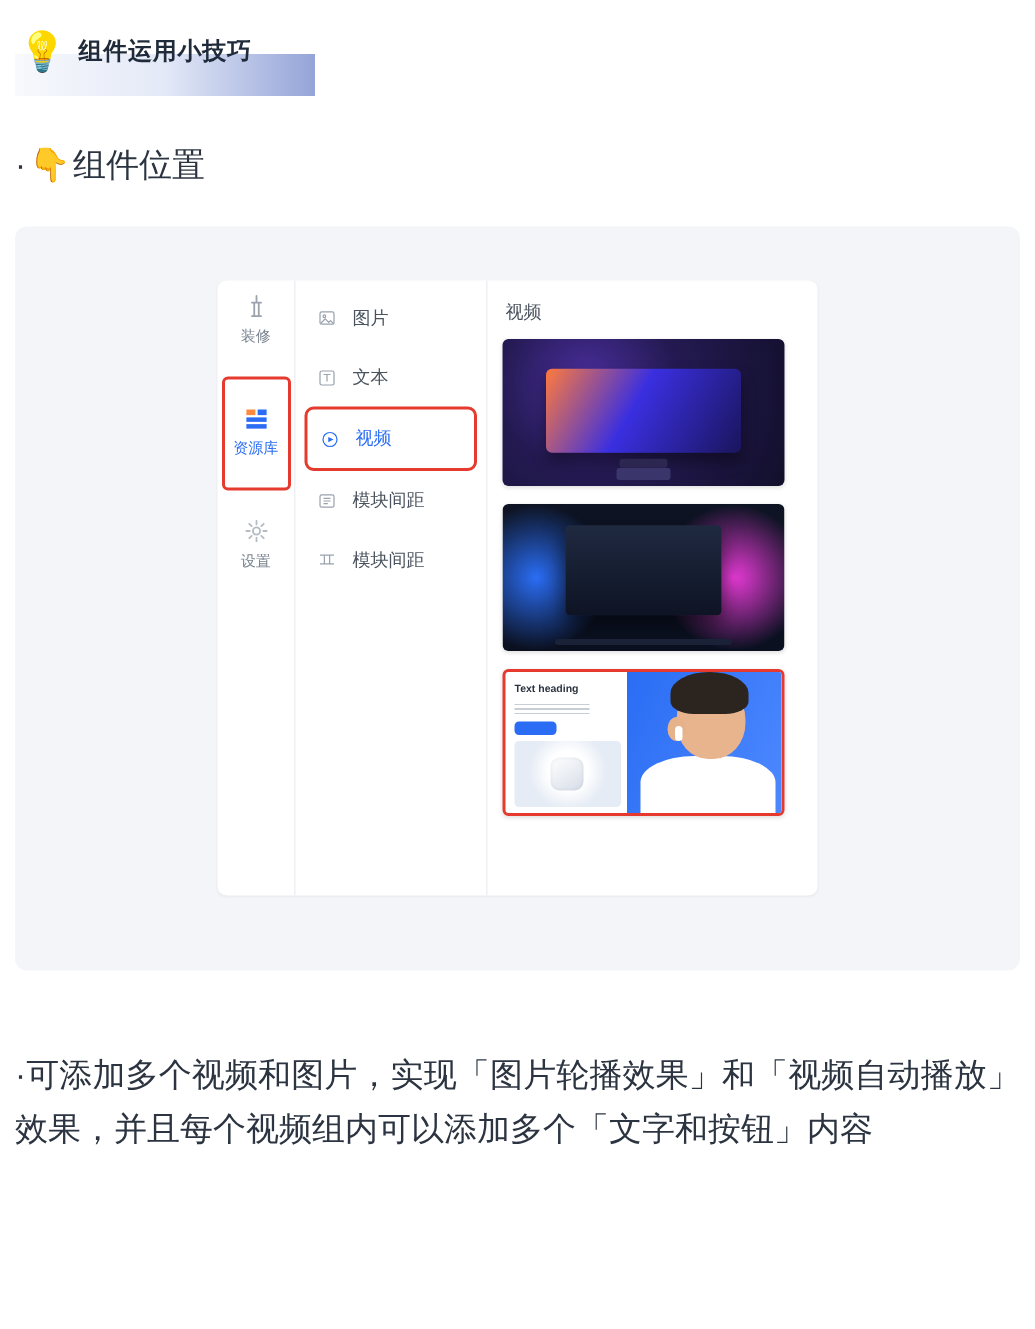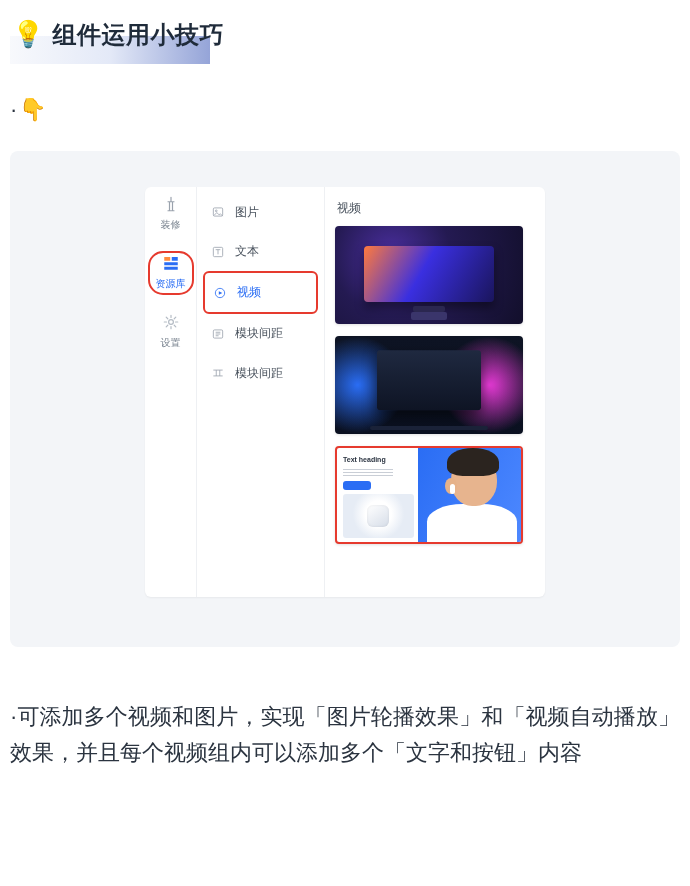--- a/index.html
+++ b/index.html
@@ -24,21 +24,21 @@
   .title-underlay {
     position: absolute;
     left: 0; bottom: -4px;
     width: 200px; height: 28px;
     background: linear-gradient(90deg, #f2f4fa 0%, #cdd7f1 50%, #3e5ab8 100%);
     opacity: .55;
     z-index: 0;
   }
   .title-wrap .bulb { font-size: 26px; z-index: 1; filter: saturate(1.1); }
   .title-wrap h1 {
-    font-size: 24px;
+    font-size: 16px;
     font-weight: 700;
     letter-spacing: .5px;
     color: #1f2b3a;
     z-index: 1;
   }
 
   h2.section-h {
     margin-top: 58px;
     font-size: 24px;
     font-weight: 700;
@@ -83,22 +83,22 @@
     align-items: center;
     padding-top: 8px;
     gap: 18px;
     font-size: 10px;
     color: #7a8490;
   }
   .rail .rail-item { display: flex; flex-direction: column; align-items: center; gap: 4px; cursor: pointer; }
   .rail .rail-item.active { color: #2a6df4; }
   .rail .rail-item.highlighted {
     border: 2px solid #e63a2e;
-    border-radius: 15px;
-    padding: 1px 2px;
+    border-radius: 4px;
+    padding: 17px 2px;
     width: 46px;
   }
   .rail svg { width: 18px; height: 18px; }
 
   
   .mid {
     width: 128px;
     border-right: 1px solid #eef0f3;
     padding: 6px 6px;
   }
@@ -263,20 +263,21 @@
   <div class="title-wrap">
     <div class="title-underlay"></div>
     <span class="bulb">💡</span>
     <h1>组件运用小技巧</h1>
   </div>
 
 
   <div class="loc-line">
     <span class="dot-lead">·</span>
     <span class="emoji">👇</span>
+    <span>组件位置</span>
   </div>
 
   <div class="shot">
     <div class="panel">
 
       <div class="rail">
         <div class="rail-item">
           <svg viewBox="0 0 24 24">
               <path d="M12 3v6M8 9h8M10 9v12M14 9v12M8 21h8" stroke="#9aa2ad" stroke-width="1.6" fill="none" stroke-linecap="round"></path>
             </svg>

